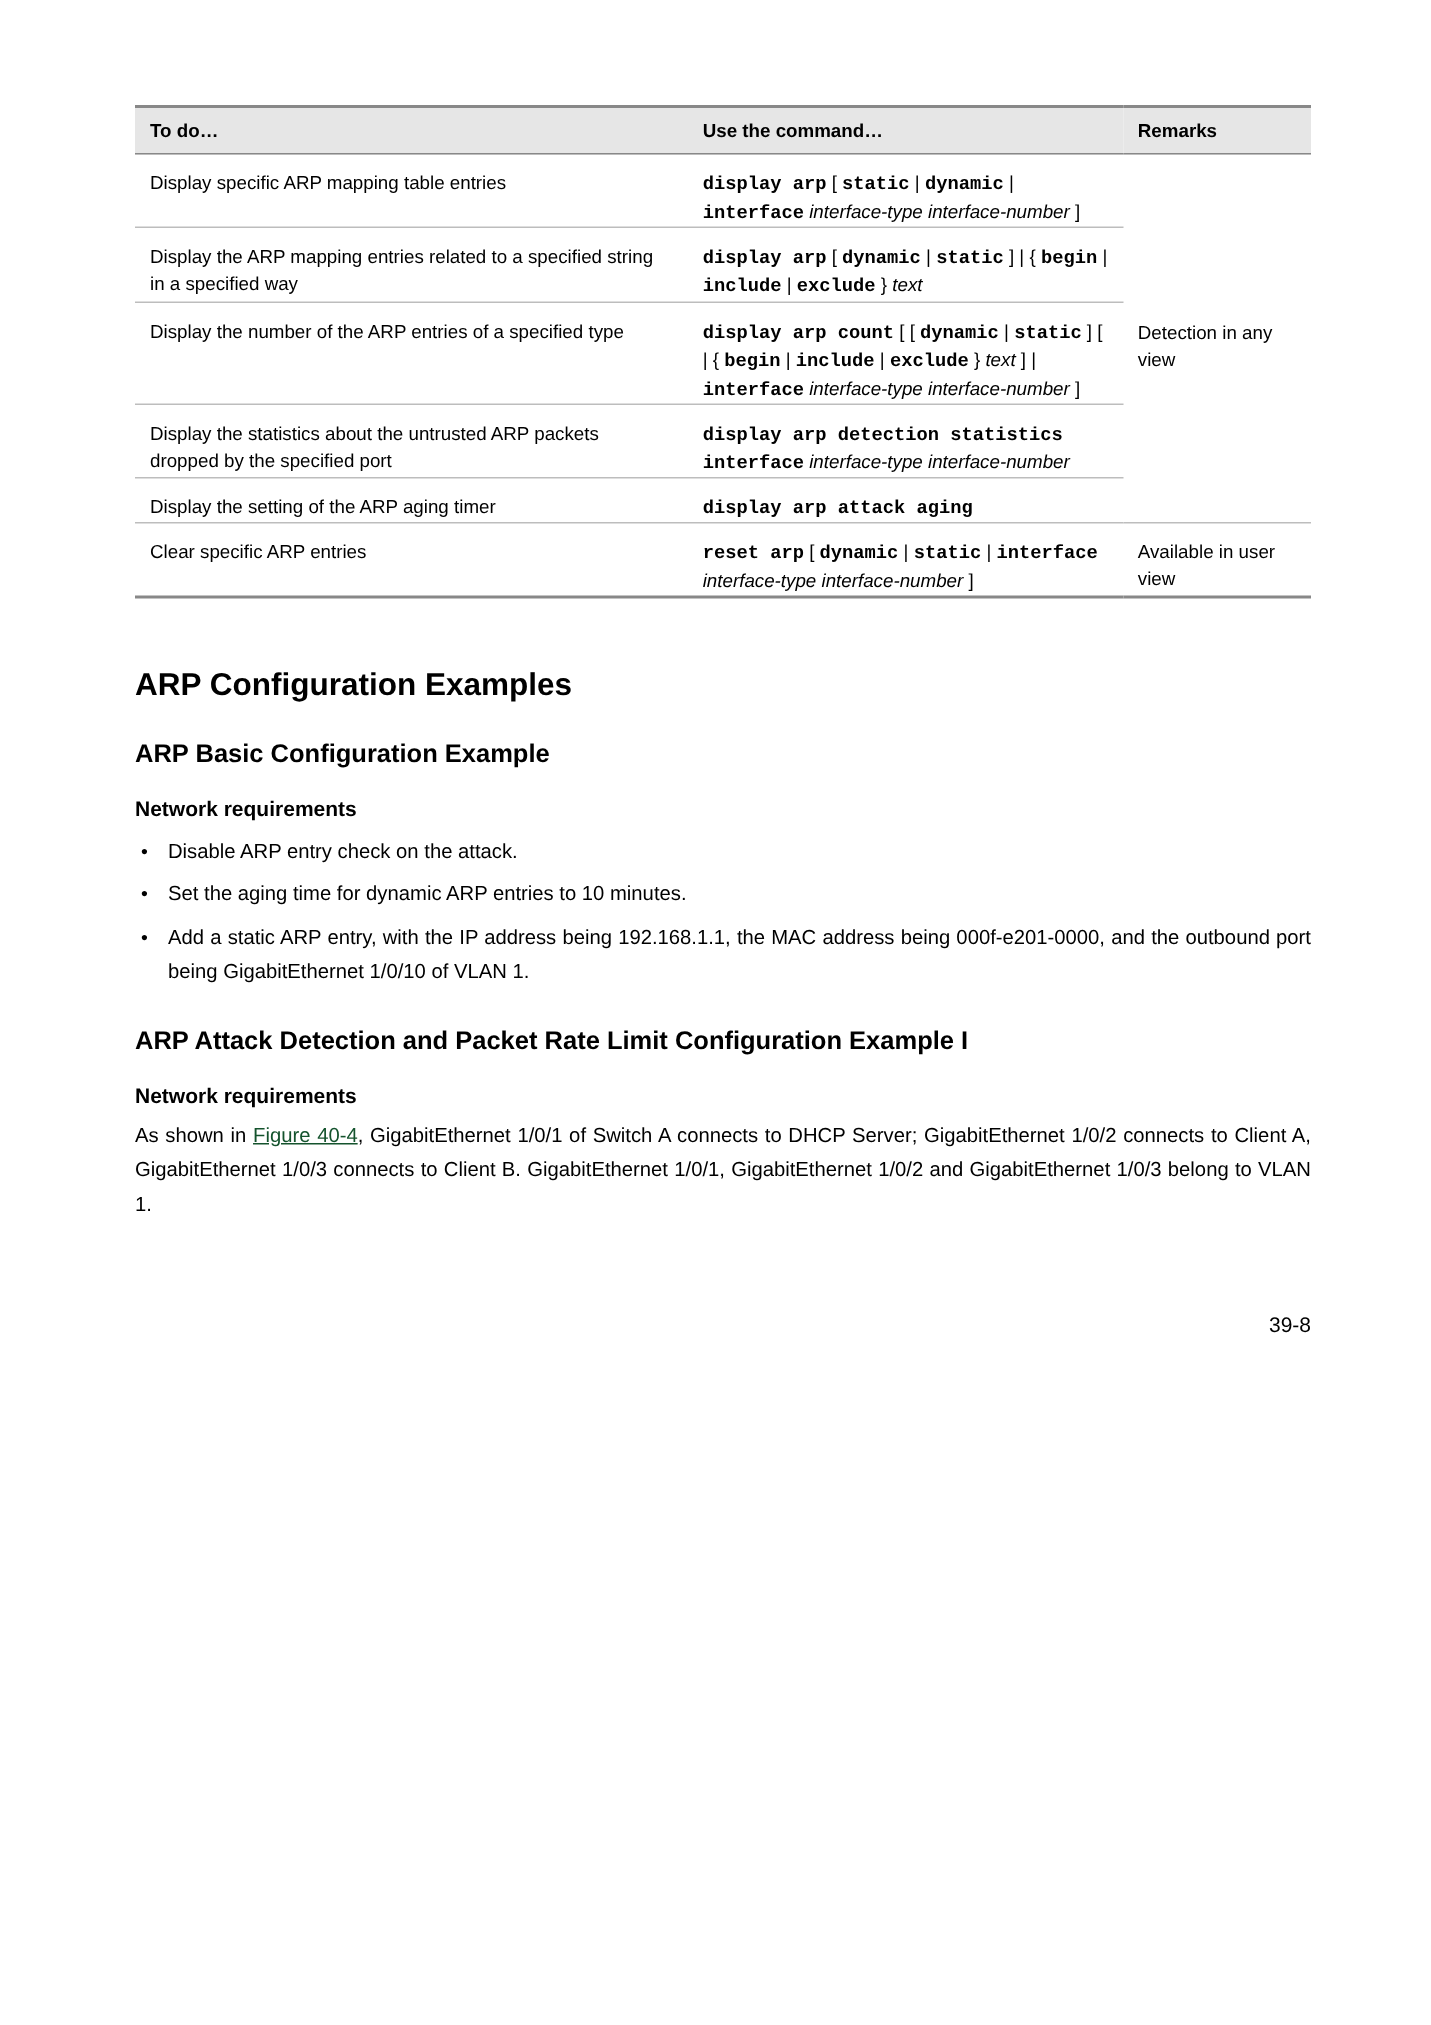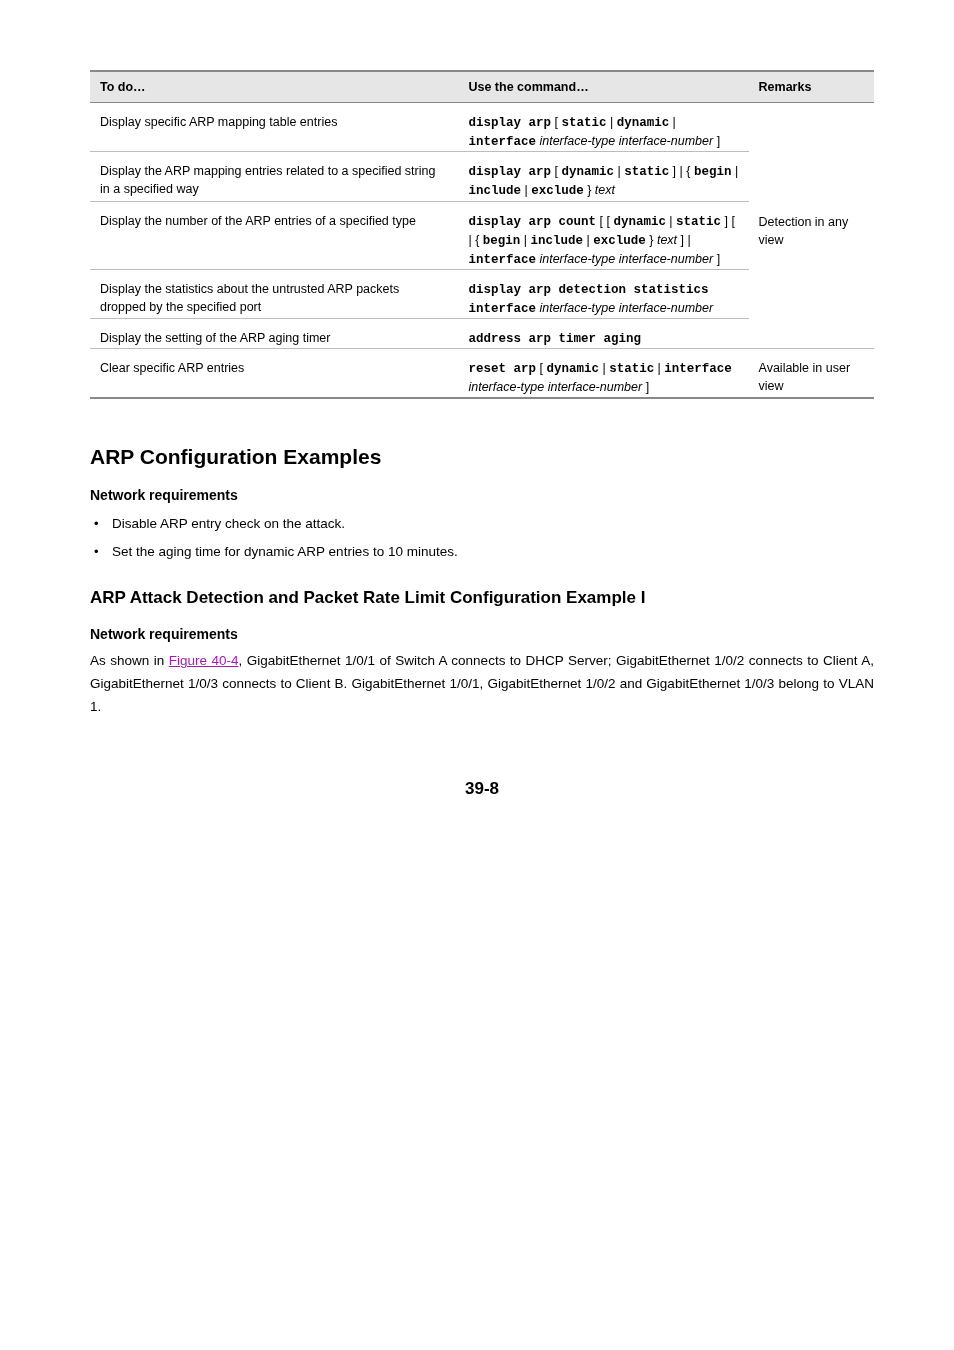--- a/index.html
+++ b/index.html
@@ -82,26 +82,25 @@
     top: 0;
     font-size: 13px;
   }
   .just { text-align: justify; }
   p.body {
     font-size: 13.5px;
     line-height: 1.7;
     margin: 6px 0;
     text-align: justify;
   }
-  a.link { color: #a21caf; text-decoration: underline; }
+  a.link { color: #14532d; text-decoration: underline; }
   .page-num {
-    text-align: center;
-    font-size: 17px;
+    text-align: right;
+    font-size: 14px;
     margin-top: 60px;
-    font-weight: bold;
   }
 </style>
 </head>
 <body>
 
 <div class="page">
 
   <table class="cmd-table">
     <thead>
       <tr>
@@ -132,39 +131,41 @@
       </tr>
       <tr>
         <td>Display the statistics about the untrusted ARP packets dropped by the specified port</td>
         <td>
           <span class="mono">display arp detection statistics interface</span><span> </span><span class="ital">interface-type interface-number</span>
         </td>
       </tr>
       <tr>
         <td>Display the setting of the ARP aging timer</td>
         <td>
-          <span class="mono">address arp timer aging</span>
+          <span class="mono">display arp attack aging</span>
         </td>
       </tr>
       <tr class="last-row">
         <td>Clear specific ARP entries</td>
         <td>
           <span class="mono">reset arp</span><span> [ </span><span class="mono">dynamic</span><span> | </span><span class="mono">static</span><span> | </span><span class="mono">interface</span><span> </span><span class="ital">interface-type interface-number</span><span> ]</span>
         </td>
         <td>Available in user view</td>
       </tr>
     </tbody>
   </table>
 
   <h1 class="sec">ARP Configuration Examples</h1>
+  <h2 class="sub">ARP Basic Configuration Example</h2>
   <h3 class="ssub">Network requirements</h3>
 
   <ul class="bullets">
     <li>Disable ARP entry check on the attack.</li>
     <li>Set the aging time for dynamic ARP entries to 10 minutes.</li>
+    <li class="just">Add a static ARP entry, with the IP address being 192.168.1.1, the MAC address being 000f-e201-0000, and the outbound port being GigabitEthernet 1/0/10 of VLAN 1.</li>
   </ul>
 
   <h2 class="sub">ARP Attack Detection and Packet Rate Limit Configuration Example I</h2>
   <h3 class="ssub">Network requirements</h3>
 
   <p class="body" id="para-with-link">As shown in <a class="link" href="#">Figure 40-4</a>, GigabitEthernet 1/0/1 of Switch A connects to DHCP Server; GigabitEthernet 1/0/2 connects to Client A, GigabitEthernet 1/0/3 connects to Client B. GigabitEthernet 1/0/1, GigabitEthernet 1/0/2 and GigabitEthernet 1/0/3 belong to VLAN 1.</p>
 
   <ul class="bullets">
   </ul>
 

